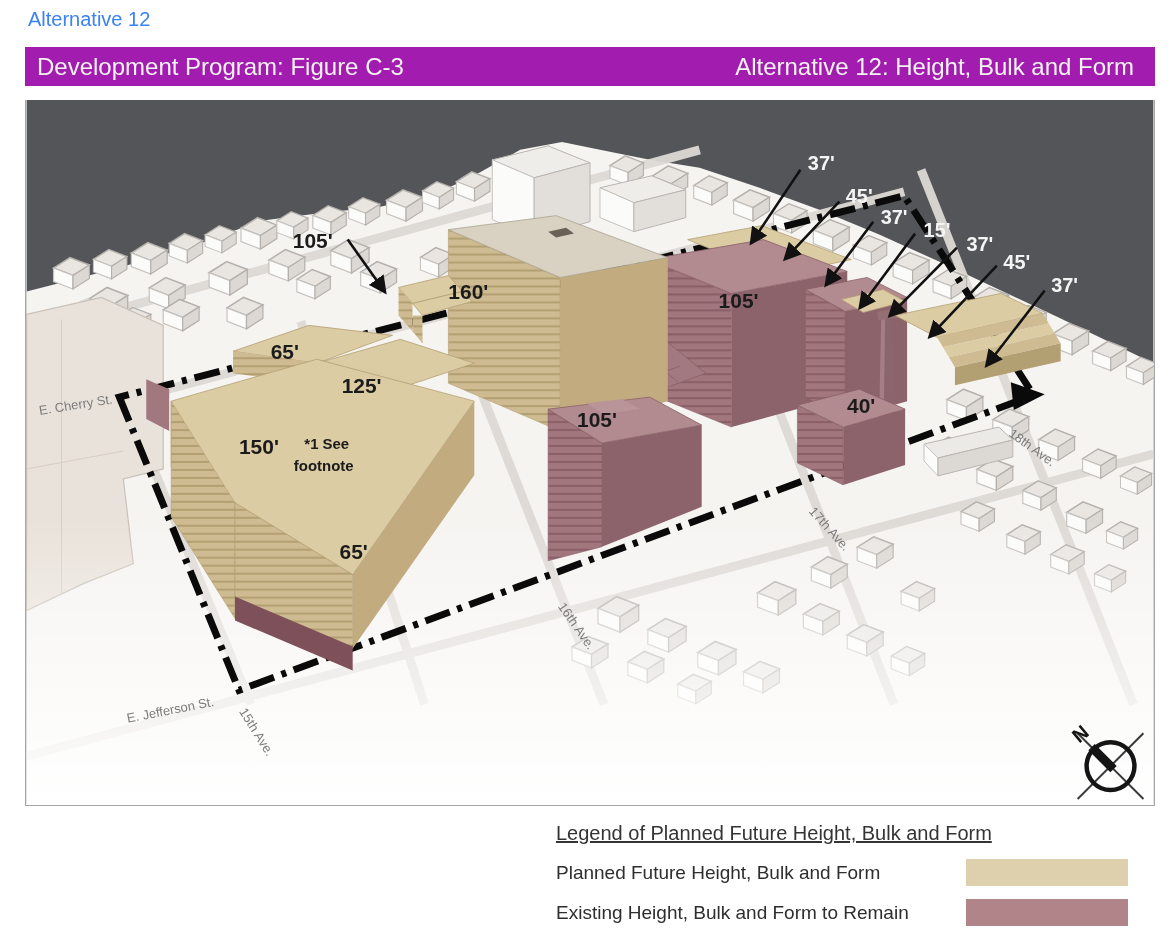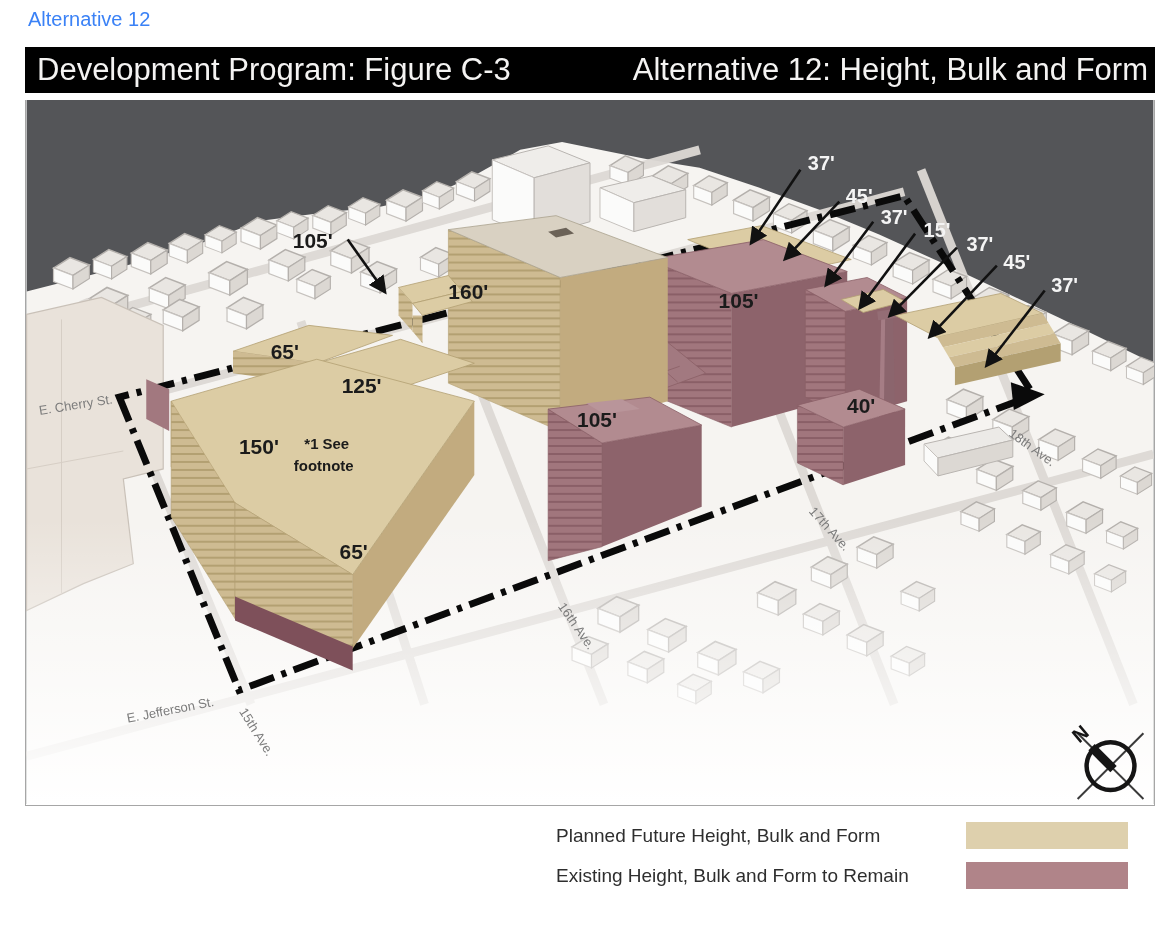--- a/index.html
+++ b/index.html
@@ -1,21 +1,21 @@
 <!DOCTYPE html>
 <html><head>
 <meta charset="utf-8">
 <style>
   html,body{margin:0;padding:0;background:#ffffff;}
   body{width:1174px;height:950px;position:relative;font-family:"Liberation Sans",sans-serif;overflow:hidden;}
   .page-title{position:absolute;left:28px;top:8px;font-size:20px;font-weight:normal;color:#3b82f6;}
   .figure{position:absolute;left:25px;top:47px;width:1130px;}
-  .figure-bar{height:46px;background:#000000;color:#f4f3f2;display:flex;align-items:center;justify-content:space-between;font-size:31px;}
+  .figure-bar{height:39px;background:#a21caf;color:#f4f3f2;display:flex;align-items:center;justify-content:space-between;font-size:24px;}
   .figure-bar .left{padding-left:12px;}
-  .figure-bar .right{padding-right:7px;}
+  .figure-bar .right{padding-right:21px;}
   .scene-wrap{position:absolute;left:25px;top:100px;width:1130px;height:706px;border:1px solid #a6a6a6;border-top:none;box-sizing:border-box;}
   .scene-wrap svg{display:block;}
   .legend{position:absolute;left:556px;top:822px;width:572px;}
   .legend-title{font-size:20px;color:#343434;text-decoration:underline;margin-bottom:14px;}
   .legend-row{display:flex;align-items:center;justify-content:space-between;margin-bottom:13px;}
   .legend-label{font-size:19px;color:#2e2e2e;}
   .legend-swatch{width:162px;height:27px;flex:0 0 auto;}
   text{font-family:"Liberation Sans",sans-serif;}
   .hlbl-b{font-size:21px;font-weight:bold;fill:#1b1b1b;}
   .hlbl-w{font-size:20px;font-weight:bold;fill:#f4f4f4;}
@@ -286,20 +286,21 @@
     <line x1="-33" y1="-33" x2="33" y2="33" stroke="#3a3a3a" stroke-width="2"></line>
     <line x1="33" y1="-33" x2="-33" y2="33" stroke="#3a3a3a" stroke-width="2"></line>
     <circle r="24" fill="none" stroke="#151515" stroke-width="4.5"></circle>
     <line x1="-19" y1="-19" x2="3" y2="3" stroke="#151515" stroke-width="9"></line>
     <text x="-29" y="-26" font-size="20" font-weight="bold" fill="#151515" text-anchor="middle" transform="rotate(-40 -29 -31)">N</text>
   </g>
 </svg>
 </div>
 
 <div class="legend">
+  <div class="legend-title">Legend of Planned Future Height, Bulk and Form</div>
   <div class="legend-row">
     <span class="legend-label">Planned Future Height, Bulk and Form</span>
     <span class="legend-swatch" style="background: rgb(222, 208, 173);"></span>
   </div>
   <div class="legend-row">
     <span class="legend-label">Existing Height, Bulk and Form to Remain</span>
     <span class="legend-swatch" style="background: rgb(176, 132, 137);"></span>
   </div>
 </div>
 

